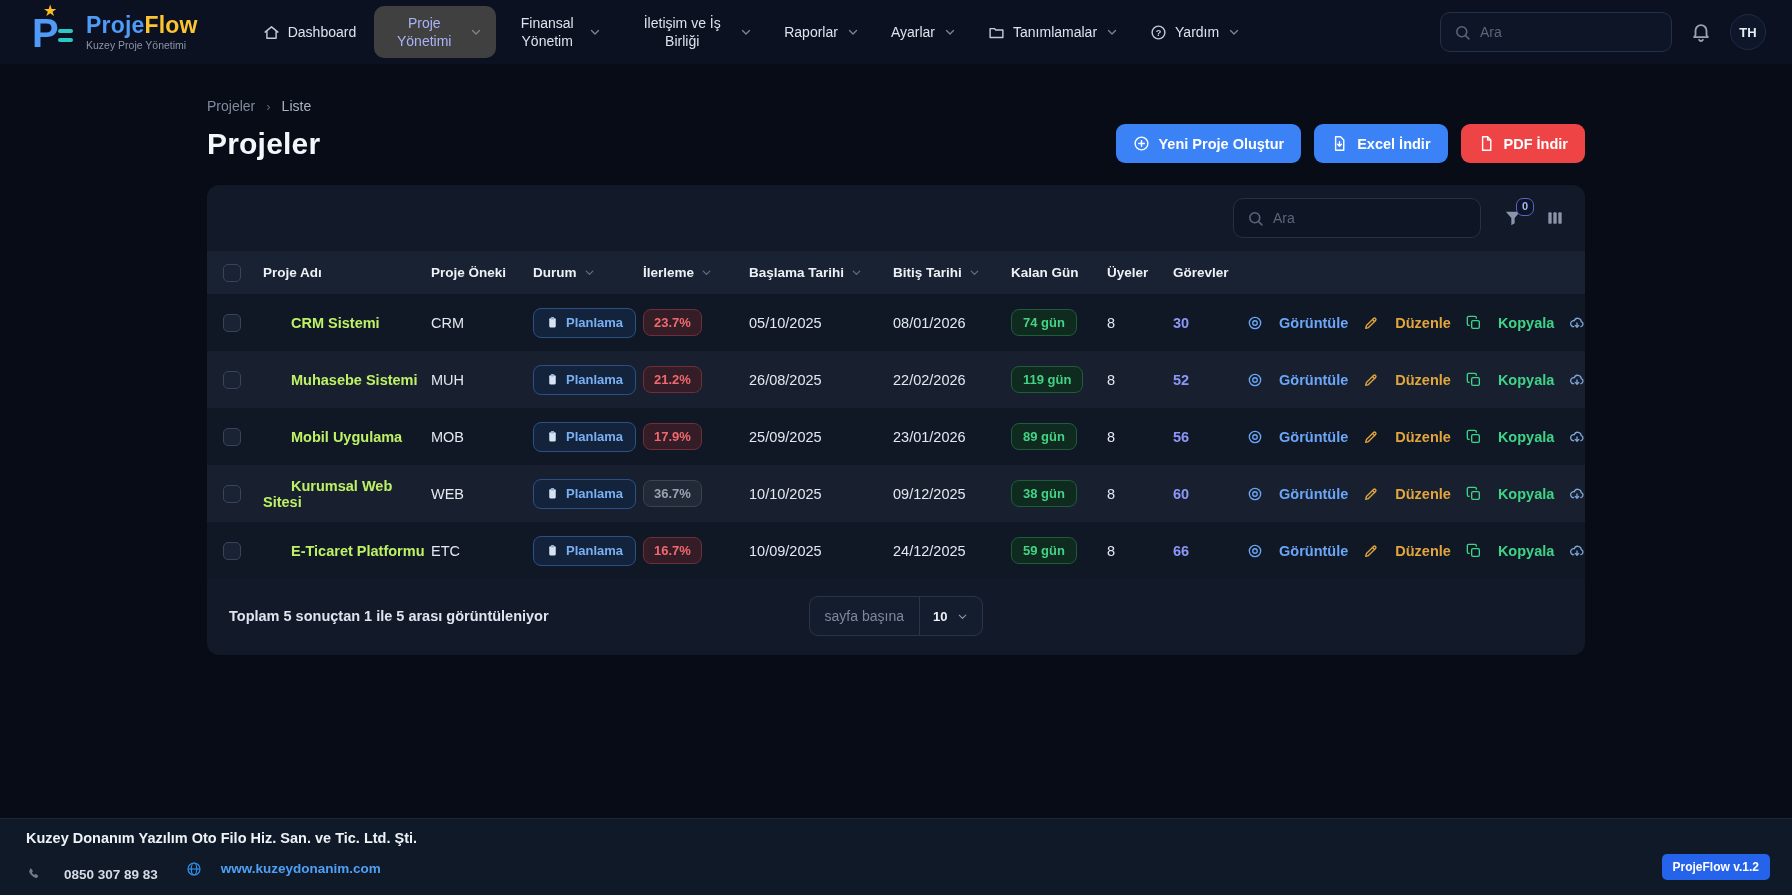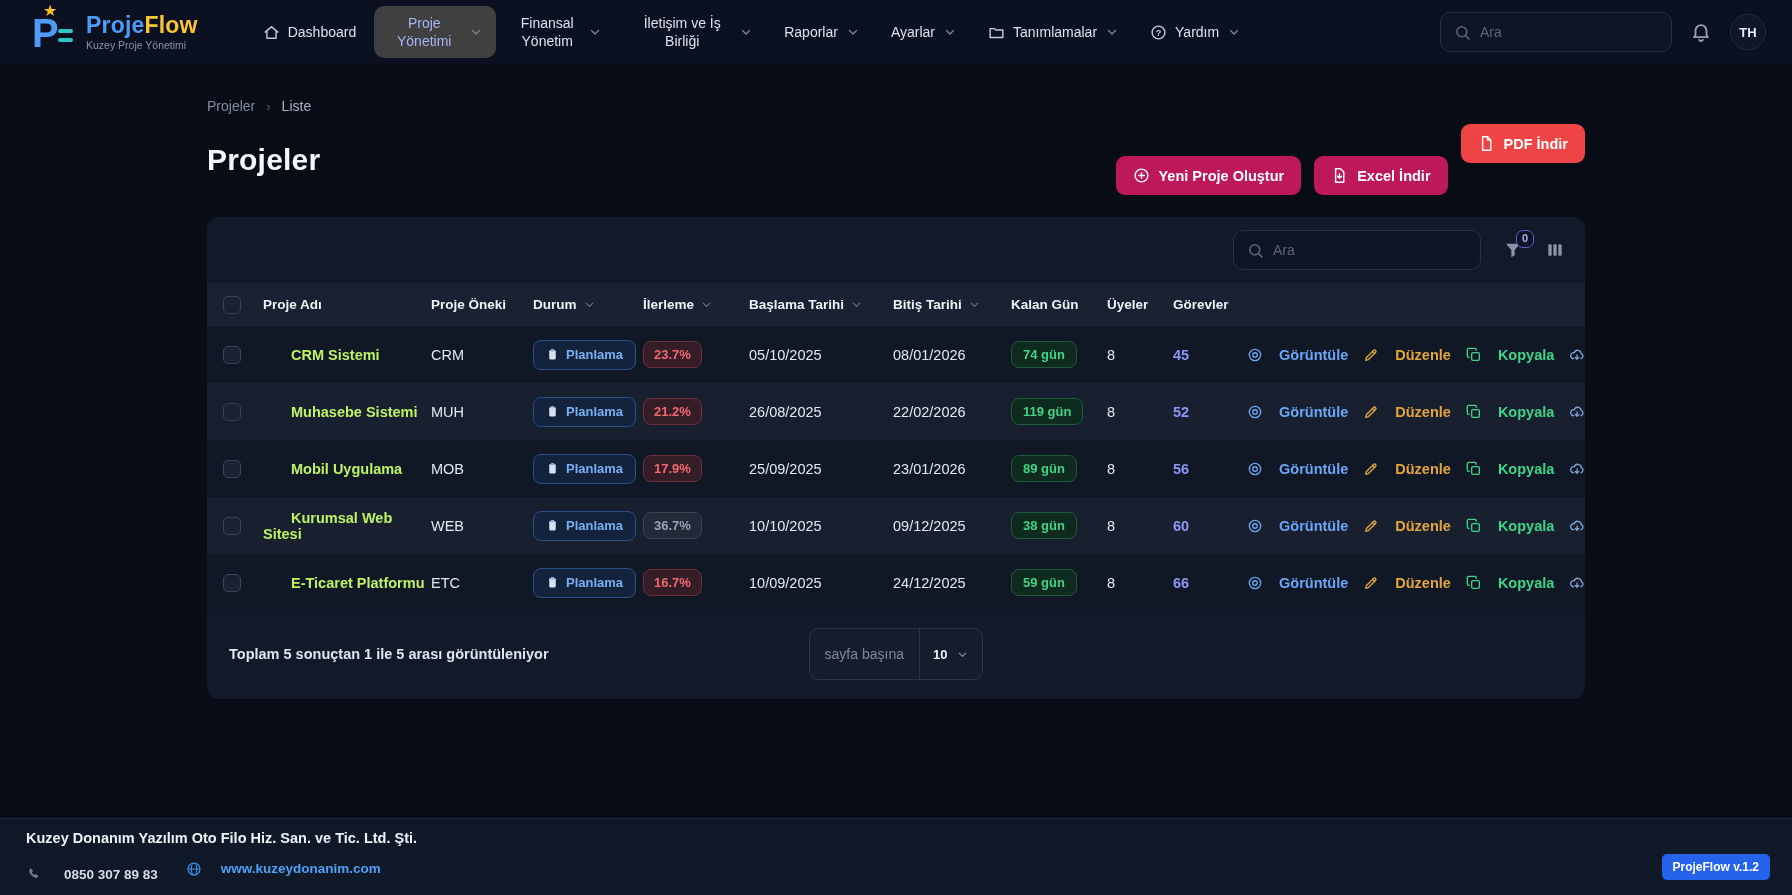--- a/index.html
+++ b/index.html
@@ -52,21 +52,21 @@
   .content { width:1378px; margin:0 auto; }
   .breadcrumb { margin-top:34px; font-size:14px; color:#828b9e; display:flex; gap:11px; align-items:center; }
   .breadcrumb .sep { color:#5d6678; font-size:13px; }
   .breadcrumb .current { color:#aab2c2; }
   .title-row { display:flex; align-items:center; justify-content:space-between; margin-top:10px; }
   .page-title { font-size:30px; font-weight:800; color:#f3f6fa; letter-spacing:.2px; }
   .btns { display:flex; gap:13px; }
   .btn { height:39px; display:inline-flex; align-items:center; gap:9px; padding:0 17px; border-radius:9px;
     font-size:14.5px; font-weight:700; color:#fff; border:none; cursor:pointer; font-family:inherit; }
   .btn svg { width:17px; height:17px; }
-  .btn.green { background:#be185d;margin-top:32px; }
+  .btn.green { background:#3b82f6; }
   .btn.red { background:#ee4446; }
 
   
   .card { margin-top:22px; background:#121a29; border-radius:12px; overflow:hidden; padding-bottom:2px; }
   .card-toolbar { display:flex; justify-content:flex-end; align-items:center; gap:22px; padding:13px 20px; }
   .card-search { width:248px; background:#0e1626; }
   .tool-icon { position:relative; cursor:pointer; }
   .tool-icon svg { width:20px; height:20px; color:#8b95a9; }
   .filter-badge { position:absolute; top:-10px; right:-11px; background:#0d1424; border:1.5px solid #5b63d3;
     color:#aab4f8; font-size:11px; font-weight:700; border-radius:7px; padding:1px 5px; line-height:1.25; }
@@ -98,21 +98,21 @@
   .act { display:inline-flex; align-items:center; gap:16px; cursor:pointer; text-decoration:none; }
   .act svg { width:16px; height:16px; flex:none; }
   .act.view { color:#6ba6f8; }
   .act.edit { color:#e3a63c; }
   .act.copy { color:#3ed487; }
   .act.jira { color:#7fa6d9; }
 
   .card-footer { display:grid; grid-template-columns:1fr auto 1fr; align-items:center; padding:17px 22px; }
   .summary { font-size:14.5px; color:#dfe5ee; font-weight:600; }
   .perpage { grid-column:2; display:flex; align-items:stretch; border:1px solid #2a3449; border-radius:9px;
-    overflow:hidden; height:52px; background:#141d2d; }
+    overflow:hidden; height:40px; background:#141d2d; }
   .perpage .lab { display:flex; align-items:center; padding:0 15px; color:#7e889c; font-size:14px;
     border-right:1px solid #2a3449; }
   .perpage .val { display:flex; align-items:center; gap:9px; padding:0 13px; color:#eef1f6; font-size:13px;
     font-weight:600; cursor:pointer; }
   .perpage .val svg { width:13px; height:13px; color:#8a94a8; }
 
   
   .footer { position:absolute; left:0; right:0; bottom:0; background:#101927; border-top:1px solid #1c2636;
     padding:11px 0 13px 26px; }
   .footer-company { font-size:14.5px; font-weight:700; color:#eef2f7; }
@@ -426,21 +426,21 @@
             <svg class="ic">
               <use href="#i-clipboard"></use>
             </svg>
             <span>Planlama</span>
           </span></div>
       <div class="cell"><span class="badge-prog red">23.7%</span></div>
       <div class="cell">05/10/2025</div>
       <div class="cell">08/01/2026</div>
       <div class="cell"><span class="badge-days">74 gün</span></div>
       <div class="cell">8</div>
-      <div class="cell c-tasks">45</div>
+      <div class="cell c-tasks">30</div>
       <div class="cell c-actions">
         <a class="act view">
             <svg class="ic">
               <use href="#i-eye"></use>
             </svg>
             <span>Görüntüle</span>
           </a>
         <a class="act edit">
             <svg class="ic">
               <use href="#i-pencil"></use>

